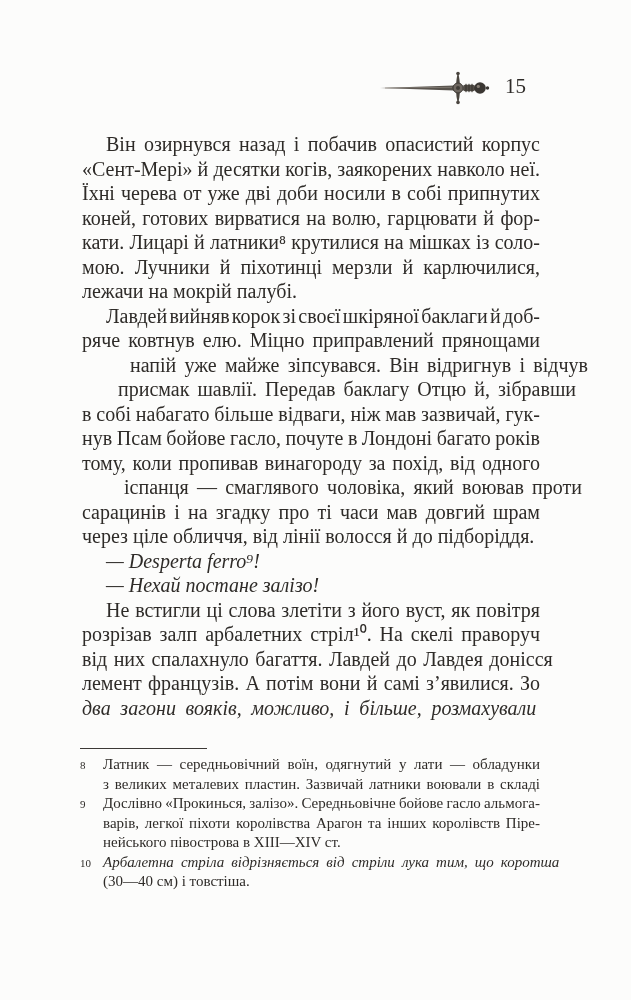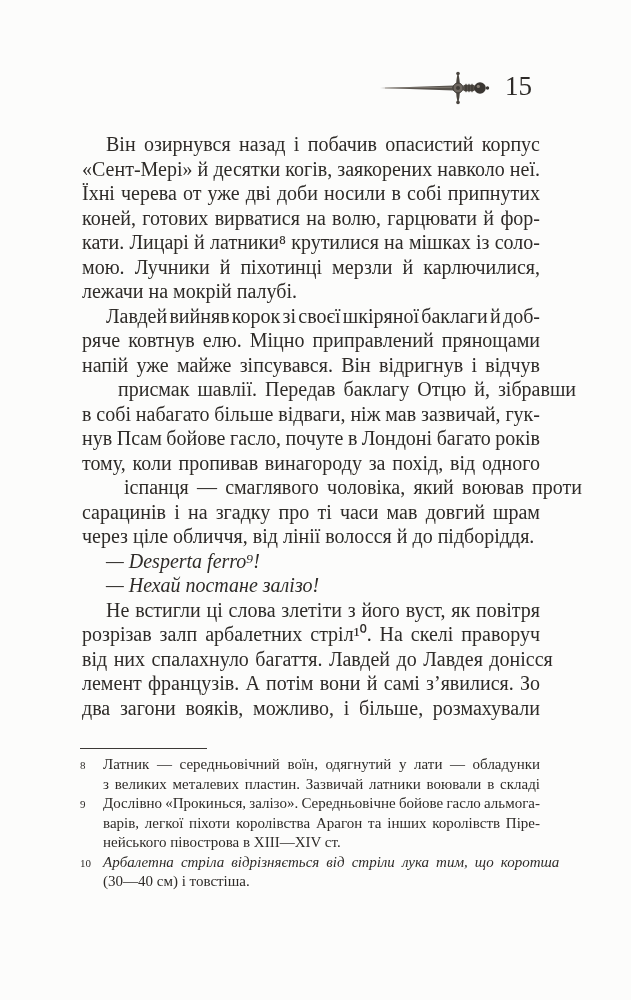--- a/index.html
+++ b/index.html
@@ -14,21 +14,21 @@
     margin:0 auto;
     background:var(--paper);
     color:var(--ink);
     font-family:"Liberation Serif", serif;
     overflow:hidden;
   }
   .page-header{position:absolute;top:0;left:0;width:100%;height:110px;}
   .sword{position:absolute;left:378px;top:71px;}
   .page-number{
     position:absolute;left:505px;top:74px;
-    font-size:27px;line-height:24px;color:var(--ink);
+    font-size:21px;line-height:24px;color:var(--ink);
   }
   .body-text{
     position:absolute;left:82px;top:132px;width:458px;
   }
   .line{
     font-size:20px;line-height:24.5px;
     white-space:nowrap;
   }
   .line.italic{font-style:italic;}
   .line.indent{padding-left:24px;}
@@ -81,41 +81,41 @@
         <div class="line"><span style="word-spacing: 0.0911458px;">«Сент-Мері» й десятки когів, заякорених навколо неї.</span></div>
         <div class="line"><span style="word-spacing: 1.0625px;">Їхні черева от уже дві доби носили в собі припнутих</span></div>
         <div class="line"><span style="word-spacing: 1.31027px;">коней, готових вирватися на волю, гарцювати й фор-</span></div>
         <div class="line"><span style="word-spacing: 0.242188px;">кати. Лицарі й латники⁸ крутилися на мішках із соло-</span></div>
         <div class="line"><span style="word-spacing: 5.05469px;">мою. Лучники й піхотинці мерзли й карлючилися,</span></div>
         <div class="line"><span>лежачи на мокрій палубі.</span></div>
       </div>
       <div>
         <div class="line indent"><span style="word-spacing: -2.74023px; font-family: Liberation Serif, serif;">Лавдей вийняв корок зі своєї шкіряної баклаги й доб-</span></div>
         <div class="line"><span style="word-spacing: 3.08125px;">ряче ковтнув елю. Міцно приправлений прянощами</span></div>
-        <div class="line"><span style="word-spacing: 3.24554px;">напій уже майже зіпсувався. Він відригнув і відчув</span></div>
+        <div class="line"><span style="word-spacing: 3.24554px; margin-left: 48px;">напій уже майже зіпсувався. Він відригнув і відчув</span></div>
         <div class="line"><span style="word-spacing: 3.03385px; margin-left: 36px;">присмак шавлії. Передав баклагу Отцю й, зібравши</span></div>
         <div class="line"><span style="word-spacing: -0.117188px;">в собі набагато більше відваги, ніж мав зазвичай, гук-</span></div>
         <div class="line"><span style="word-spacing: -0.449219px;">нув Псам бойове гасло, почуте в Лондоні багато років</span></div>
         <div class="line"><span style="word-spacing: 1.79688px;">тому, коли пропивав винагороду за похід, від одного</span></div>
         <div class="line"><span style="word-spacing: 3.28385px; margin-left: 42px;">іспанця — смаглявого чоловіка, який воював проти</span></div>
         <div class="line"><span style="word-spacing: 3.19618px;">сарацинів і на згадку про ті часи мав довгий шрам</span></div>
         <div class="line"><span>через ціле обличчя, від лінії волосся й до підборіддя.</span></div>
       </div>
       <div>
         <div class="line indent italic"><span>— Desperta ferro⁹!</span></div>
       </div>
       <div>
         <div class="line indent italic"><span>— Нехай постане залізо!</span></div>
       </div>
       <div>
         <div class="line indent"><span style="word-spacing: 0.833333px;">Не встигли ці слова злетіти з його вуст, як повітря</span></div>
         <div class="line"><span style="word-spacing: 2.94271px;">розрізав залп арбалетних стріл¹⁰. На скелі праворуч</span></div>
         <div class="line"><span style="word-spacing: 1.4933px;">від них спалахнуло багаття. Лавдей до Лавдея донісся</span></div>
         <div class="line"><span style="word-spacing: 1.23438px;">лемент французів. А потім вони й самі з’явилися. Зо</span></div>
-        <div class="line"><span style="word-spacing: 4.70573px;">два загони вояків, можливо, і більше, розмахували</span></div>
+        <div class="line"><span style="word-spacing: 4.70573px; font-style: italic;">два загони вояків, можливо, і більше, розмахували</span></div>
       </div>
     </main>
 
   <footer class="footnotes">
     <div class="fn-rule"></div>
     <div>
         <div class="fn-item">
           <span class="fn-marker">8</span>
           <div class="fn-text">
             <div class="line"><span style="word-spacing: 3.84961px; margin-top: 29px;">Латник — середньовічний воїн, одягнутий у лати — обладунки</span></div>

